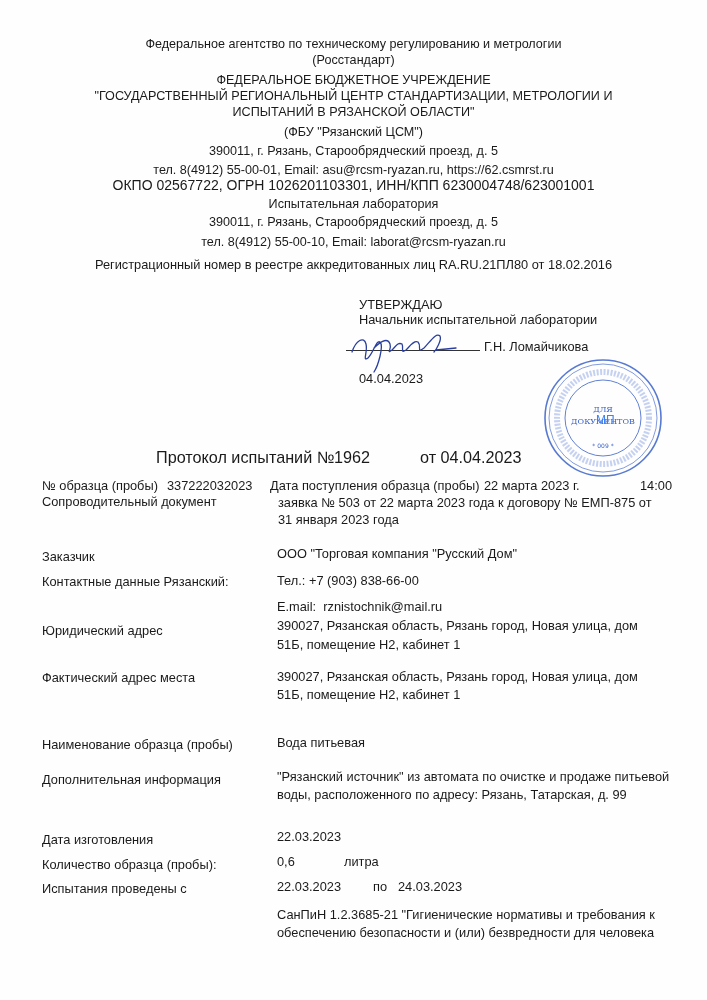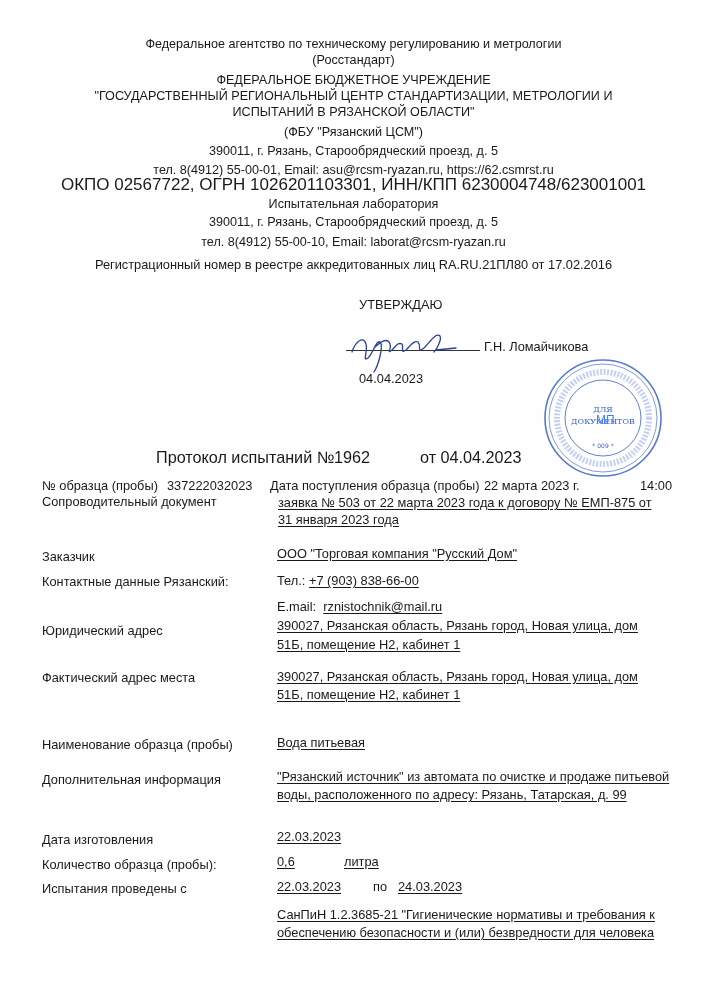--- a/index.html
+++ b/index.html
@@ -2,23 +2,23 @@
 <html><head>
   <meta charset="utf-8">
   <style>
     html, body { margin: 0; padding: 0; background: #ffffff; }
     body {
       width: 707px; height: 1000px; position: relative; overflow: hidden;
       font-family: "Liberation Sans", sans-serif; color: #1a1a1a;
     }
     .page { position: absolute; left: 0; top: 0; width: 707px; height: 1000px; background: #fefefe; }
     .hdr { position: absolute; left: 0; width: 707px; text-align: center; font-size: 12.6px; line-height: 16px; }
-    .hdr.small { font-size: 17px; }
+    .hdr.small { font-size: 14px; }
     .abs { position: absolute; white-space: nowrap; font-size: 12.8px; line-height: 16px; text-align: right; }
-    .u { text-decoration: underline; text-underline-offset: 2px; }
+    .u { text-underline-offset: 2px; }
     .lbl { position: absolute; left: 42px; font-size: 12.8px; line-height: 18px; white-space: nowrap; }
     .val { position: absolute; left: 277px; font-size: 12.8px; line-height: 18px; white-space: nowrap; }
     .title { position: absolute; top: 447px; font-size: 16.2px; line-height: 20px; white-space: nowrap; }
     .approve { position: absolute; left: 359px; font-size: 12.8px; line-height: 16px; white-space: nowrap; }
     .sigline { position: absolute; left: 346px; top: 350px; width: 134px; border-top: 1px solid #333; }
     .stamp { position: absolute; left: 541px; top: 356px; width: 124px; height: 124px; }
     .signature { position: absolute; left: 344px; top: 322px; width: 120px; height: 52px; }
     .mp { position: absolute; left: 596px; top: 413px; font-size: 12px; color: #3b82f6; }
   </style>
 </head>
@@ -31,23 +31,24 @@
   <div class="hdr" style="top:72px">ФЕДЕРАЛЬНОЕ БЮДЖЕТНОЕ УЧРЕЖДЕНИЕ</div>
   <div class="hdr" style="top:88px">"ГОСУДАРСТВЕННЫЙ РЕГИОНАЛЬНЫЙ ЦЕНТР СТАНДАРТИЗАЦИИ, МЕТРОЛОГИИ И</div>
   <div class="hdr" style="top:104px">ИСПЫТАНИЙ В РЯЗАНСКОЙ ОБЛАСТИ"</div>
   <div class="hdr" style="top:124px">(ФБУ "Рязанский ЦСМ")</div>
   <div class="hdr" style="top:143px">390011, г. Рязань, Старообрядческий проезд, д. 5</div>
   <div class="hdr" style="top:162px">тел. 8(4912) 55-00-01, Email: asu@rcsm-ryazan.ru, https://62.csmrst.ru</div>
   <div class="hdr small" style="top:177px">ОКПО 02567722, ОГРН 1026201103301, ИНН/КПП 6230004748/623001001</div>
   <div class="hdr" style="top:196px">Испытательная лаборатория</div>
   <div class="hdr" style="top:214px">390011, г. Рязань, Старообрядческий проезд, д. 5</div>
   <div class="hdr" style="top:234px">тел. 8(4912) 55-00-10, Email: laborat@rcsm-ryazan.ru</div>
-  <div class="hdr" style="top:257px; font-size:12.8px">Регистрационный номер в реестре аккредитованных лиц  RA.RU.21ПЛ80 от 17.02.2016</div>
+  <div class="hdr" style="top:257px; font-size:12.8px">Регистрационный номер в реестре аккредитованных лиц  RA.RU.21ПЛ80 от 18.02.2016</div>
 
   <div class="approve" style="top:297px">УТВЕРЖДАЮ</div>
+  <div class="approve" style="top:312px">Начальник испытательной лаборатории</div>
   <div class="sigline"></div>
   <svg class="signature" viewBox="0 0 120 52">
     <path d="M8 30 C12 18, 20 14, 22 22 C24 30, 18 40, 24 36 C30 30, 32 18, 36 20 C40 24, 34 44, 30 50 M30 26 C38 18, 44 16, 46 22 C48 28, 42 32, 48 28 C52 24, 54 20, 58 22 C60 26, 56 32, 62 28 C66 24, 70 18, 74 20 C78 24, 72 32, 80 26 C86 20, 92 10, 96 14 C98 18, 92 28, 90 30 M92 28 L112 26" fill="none" stroke="#2a3f9e" stroke-width="1.3" stroke-linecap="round"></path>
   </svg>
   <div class="approve" style="left:484px; top:339px">Г.Н. Ломайчикова</div>
   <div class="approve" style="top:371px">04.04.2023</div>
 
   <svg class="stamp" viewBox="0 0 124 124">
     <circle cx="62" cy="62" r="58" fill="none" stroke="#3a62c9" stroke-width="1.6" opacity="0.85"></circle>
     <circle cx="62" cy="62" r="54" fill="none" stroke="#3a62c9" stroke-width="0.8" opacity="0.8"></circle>

